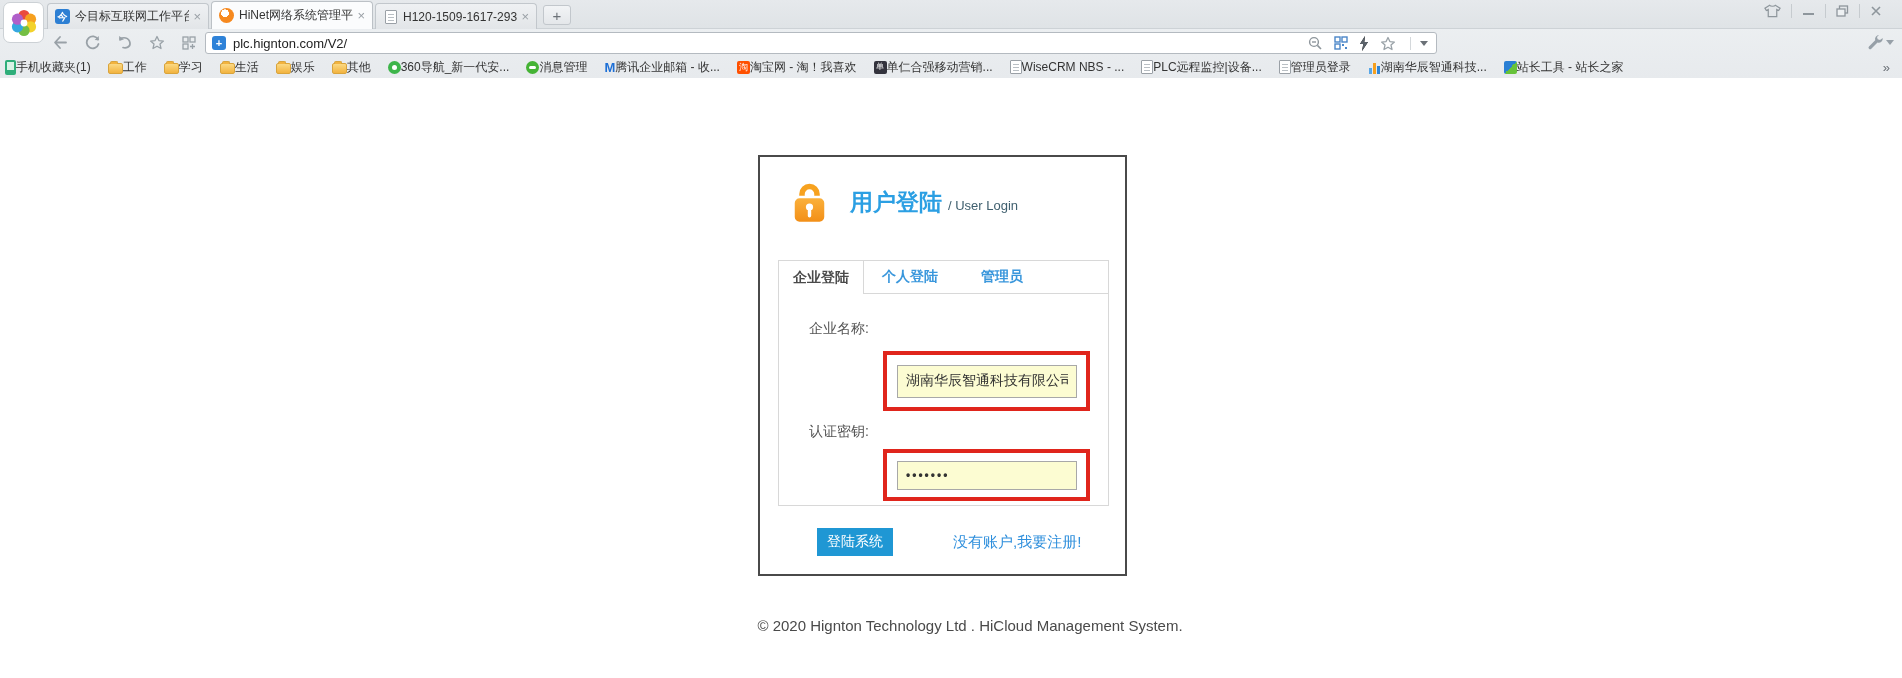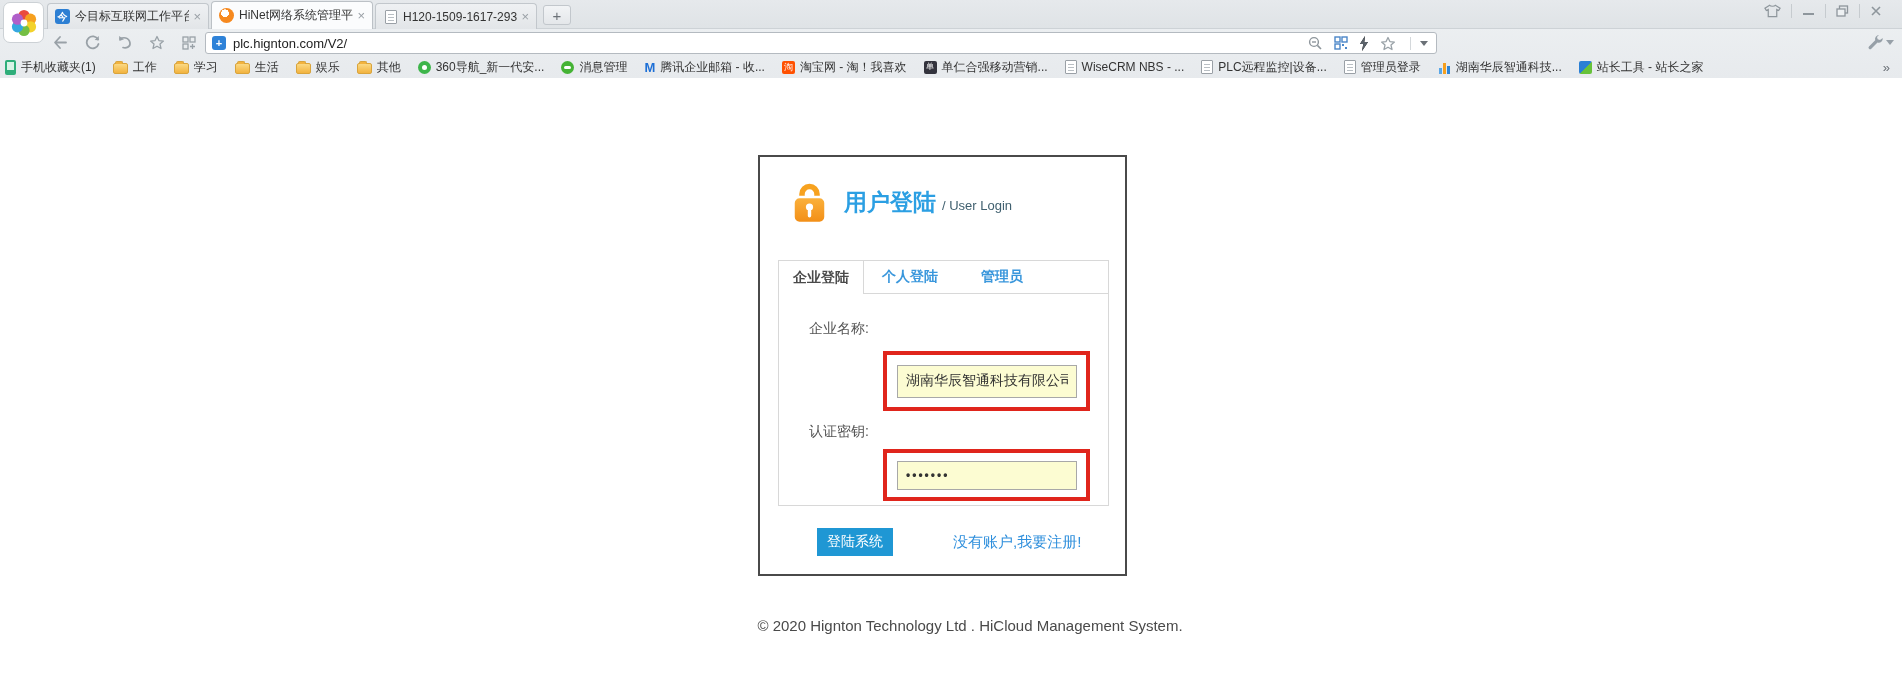--- a/index.html
+++ b/index.html
@@ -61,21 +61,21 @@
   .q-logo { width:14px; height:14px; border-radius:50%;
     background:conic-gradient(#ea4b3e,#f6a01f,#f3d22b,#74bf44,#35a8e0,#b05fc9,#ea4b3e); position:relative; }
   .q-logo::after { content:""; position:absolute; left:3px; top:3px; width:8px; height:8px; background:#fff; border-radius:50%; }
   .q-tail { width:0; height:0; border:3px solid transparent; border-top:4px solid #888; margin:8px 0 0 1px; }
   .search-text { font-size:13px; color:#222; margin-left:6px; flex:1; }
   .wrench-wrap { position:absolute; right:8px; top:5px; display:flex; align-items:center; gap:2px; }
 
   
   .bookmarks { position:absolute; top:56px; left:0; width:1902px; height:22px;
     display:flex; align-items:center; padding-left:5px; font-size:12px; color:#333; }
-  .bm { display:flex; align-items:center; gap:5px; margin-right:17px; white-space:nowrap; }
+  .bm { display:flex; align-items:center; margin-right:17px; white-space:nowrap; }
   .bm-overflow { margin-left:auto; margin-right:12px; color:#6b7177; font-size:13px; }
   .bi { flex:0 0 auto; display:inline-flex; align-items:center; justify-content:center; }
   .bi-folder { width:15px; height:11px; background:linear-gradient(#fbd983,#f2b33f);
     border:1px solid #d9a43c; border-radius:2px; position:relative; margin-top:2px; }
   .bi-folder::before { content:""; position:absolute; top:-3px; left:1px; width:6px; height:2px;
     background:#f2b33f; border:1px solid #d9a43c; border-bottom:none; border-radius:2px 2px 0 0; }
   .bi-phone { width:11px; height:15px; background:#2fae7a; border-radius:2px; position:relative; }
   .bi-phone::after { content:""; position:absolute; left:2px; top:2px; width:7px; height:8px; background:#d8f3e6; }
   .bi-nav360 { width:13px; height:13px; border-radius:50%; background:#3db54a; position:relative; }
   .bi-nav360::after { content:""; position:absolute; left:4px; top:4px; width:5px; height:5px; background:#fff; border-radius:50%; }
@@ -90,21 +90,21 @@
   .bi-chart i:nth-child(2){ height:11px; background:#f6a01f; }
   .bi-chart i:nth-child(3){ height:8px; background:#2e86d8; }
   .bi-chinaz { width:13px; height:13px; border-radius:2px;
     background:linear-gradient(135deg,#2a7fd4 50%,#67c23a 50%); }
 
   
   .page { position:absolute; top:79px; left:0; width:1902px; height:599px; background:#fff; }
   .login-box { position:absolute; left:758px; top:76px; width:369px; height:421px;
     background:#fff; border:2px solid #4a4a4a; }
   .lb-header { position:absolute; left:28px; top:22px; display:flex; align-items:center; }
-  .lb-titles { margin-left:14px; display:flex; align-items:baseline; }
+  .lb-titles { margin-left:20px; display:flex; align-items:baseline; }
   .lb-title { font-size:23px; font-weight:bold; color:#2b9fe3; }
   .lb-subtitle { font-size:13px; color:#40606f; margin-left:6px; }
 
   .lb-panel { position:absolute; left:18px; top:103px; width:331px; height:246px; border:1px solid #d8d8d8; }
   .lb-tabs { height:33px; border-bottom:1px solid #d8d8d8; display:flex;font-weight:bold; }
   .lb-tab { width:92px; display:flex; align-items:center; justify-content:center;
     font-size:14px; color:#3a97dc; }
   .lb-tab.active { width:85px; background:#fff; border-right:1px solid #d8d8d8;
     margin-bottom:-1px; color:#4a4a4a; }
   .field-label { position:absolute; width:72px; text-align:right; font-size:14px;

